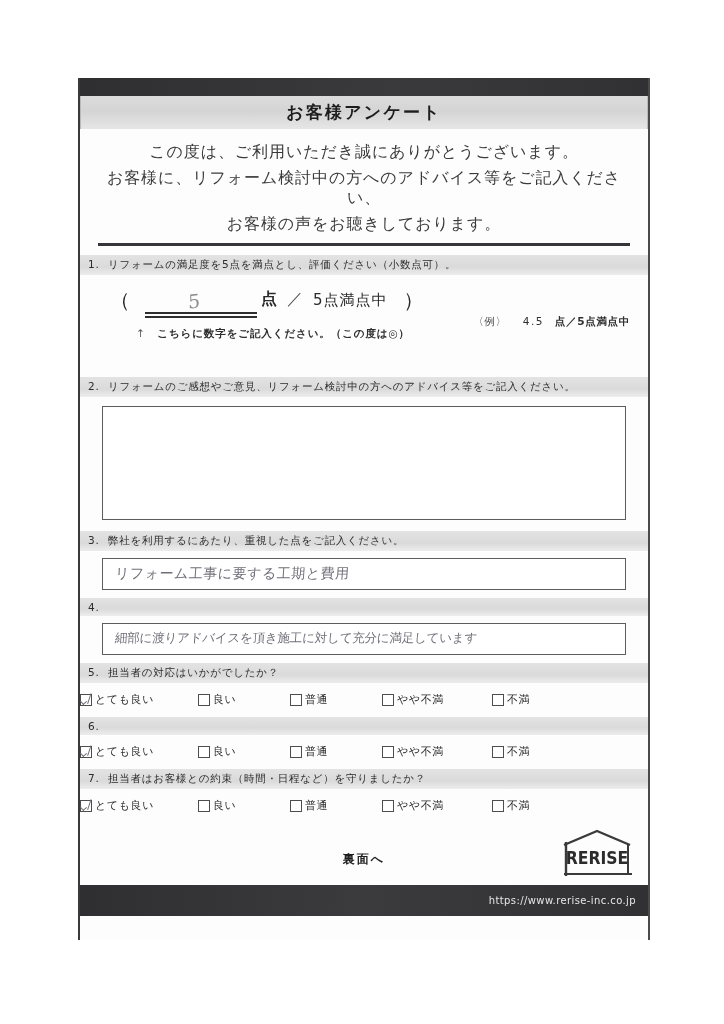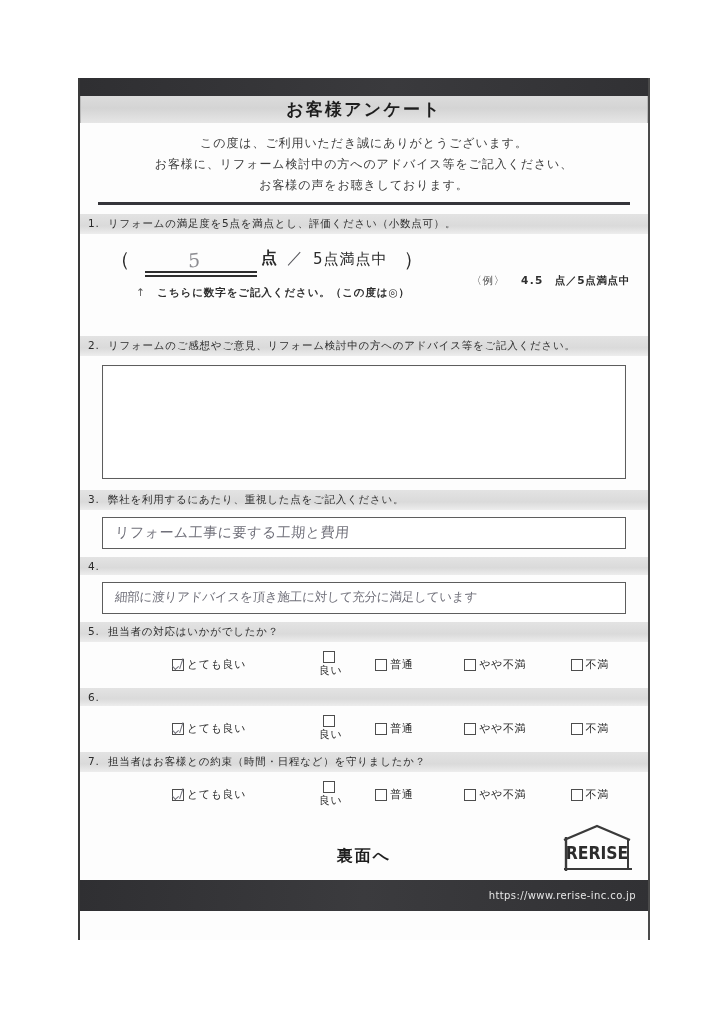--- a/index.html
+++ b/index.html
@@ -31,21 +31,21 @@
 
   
   .top-bar {
     height: 18px;
     background: #333336;
     background-image: linear-gradient(95deg, #2f2f32 0%, #3a3a3d 55%, #313134 100%);
   }
 
   
   .title-band {
-    height: 27px;
+    height: 33px;
     background-image: linear-gradient(180deg, #dcdcdc 0%, #d4d4d4 45%, #e6e6e6 100%);
     display: flex;
     align-items: center;
     justify-content: center;
     border-left: 1px solid #b9b9b9;
     border-right: 1px solid #b9b9b9;
   }
   .title-band .title-text {
     font-size: 17px;
     font-weight: bold;
@@ -53,21 +53,21 @@
     color: #1d1d1d;
   }
 
   
   .intro {
     padding: 13px 10px 9px 10px;
     text-align: center;
   }
   .intro p {
     margin: 0 0 6px 0;
-    font-size: 12px;
+    font-size: 16px;
     letter-spacing: 0.9px;
     color: #3a3a3a;
     line-height: 1.25;
   }
   .intro p:last-child { margin-bottom: 0; }
 
   .rule-thick {
     margin: 9px 8px 0 8px;
     border-top: 3px solid #35353a;
   }
@@ -146,21 +146,21 @@
   .example {
     position: absolute;
     right: 18px;
     top: 40px;
     font-size: 10.5px;
     letter-spacing: 0.7px;
     color: #2f2f2f;
     white-space: nowrap;
   }
   .example .ex-label { color: #4a4a4a; }
-  .example .ex-val { font-weight: bold; padding: 0 7px 0 12px; letter-spacing: 1.4px; }
+  .example .ex-val { font-weight: normal; padding: 0 7px 0 12px; letter-spacing: 1.4px; }
   .example .ex-unit { font-weight: bold; }
 
   
   .bigbox-wrap { padding: 9px 22px 11px 22px; }
   .bigbox {
     height: 112px;
     border: 1px solid #5d5d5d;
     background: #ffffff;
     box-shadow: inset 0 0 0 1px #fcfcfc;
   }
@@ -193,22 +193,22 @@
     padding: 9px 0 10px 0;
     font-size: 11px;
     letter-spacing: 0.6px;
     color: #2d2d2d;
   }
   .opt {
     display: flex;
     align-items: center;
     white-space: nowrap;
   }
-  .opt.o1 { margin-left: 92px; width: 118px; }
-  .opt.o2 { width: 92px; flex-direction: column; }
+  .opt.o1 { width: 118px; }
+  .opt.o2 { width: 92px; }
   .opt.o3 { width: 92px; }
   .opt.o4 { width: 110px; }
   .opt.o5 { width: 80px; }
   .box {
     width: 10px;
     height: 10px;
     border: 1px solid #4d4d4d;
     margin-right: 3px;
     flex: none;
     position: relative;
@@ -241,21 +241,21 @@
   .footer-area {
     position: relative;
     height: 62px;
     background: #fdfdfd;
   }
   .back-note {
     position: absolute;
     left: 0; right: 0;
     top: 28px;
     text-align: center;
-    font-size: 16px;
+    font-size: 12px;
     font-weight: bold;
     letter-spacing: 2px;
     color: #1f1f1f;
   }
   .logo {
     position: absolute;
     right: 14px;
     top: 5px;
     width: 74px;
     height: 52px;

